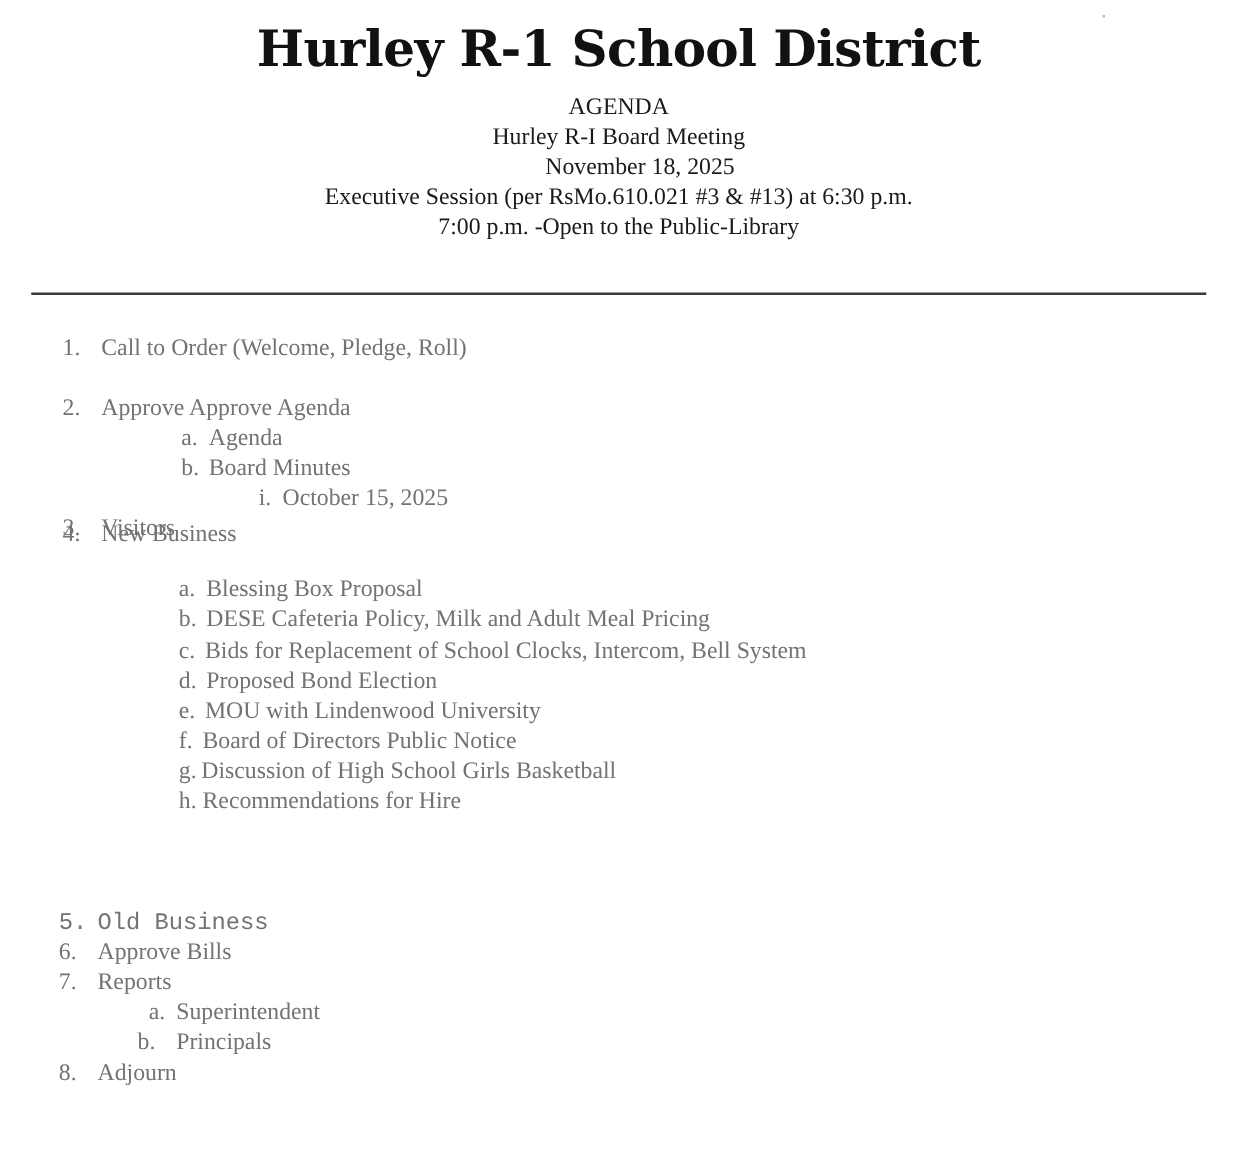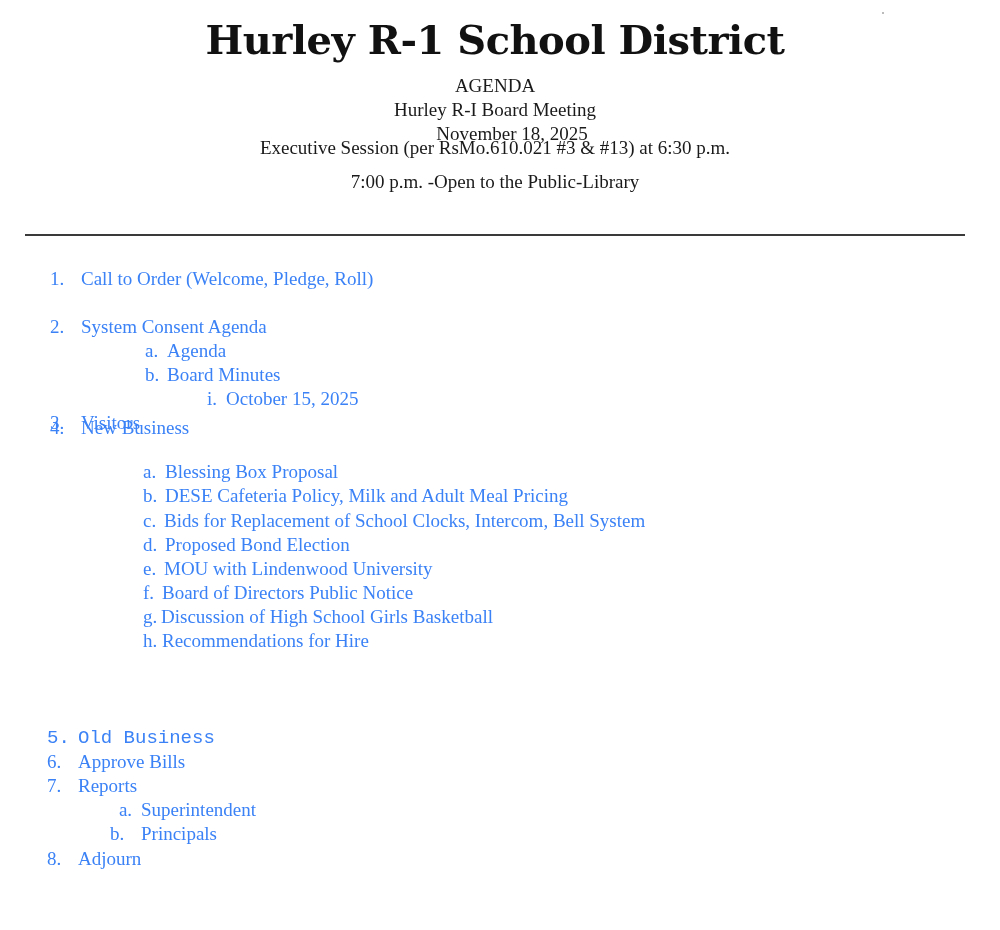--- a/index.html
+++ b/index.html
@@ -44,21 +44,21 @@
       top: 234px;
       width: 940px;
       height: 2px;
       background: #3a3a3a;
     }
     .item {
       position: absolute;
       font-family: "Liberation Serif", serif;
       font-size: 19px;
       line-height: 24px;
-      color: #3b82f6;
+      color: #737373;
       white-space: nowrap;
     }
     .marker {
       display: inline-block;
     }
     .speck {
       position: absolute;
       left: 882px;
       top: 12px;
       width: 2px;
@@ -69,32 +69,32 @@
 </head>
 <body>
 
 <div>
 
   <div class="title">Hurley R-1 School District</div>
 
   <div class="header-line" style="top:74px;">AGENDA</div>
   <div class="header-line" style="top:98px;">Hurley R-I Board Meeting</div>
   <div class="header-line" style="top:122px;padding-left:17px;">November 18, 2025</div>
-  <div class="header-line" style="top:136px;font-family:Liberation Serif, serif;">Executive Session (per RsMo.610.021 #3 &amp; #13) at 6:30 p.m.</div>
+  <div class="header-line" style="top:146px;font-family:Liberation Serif, serif;">Executive Session (per RsMo.610.021 #3 &amp; #13) at 6:30 p.m.</div>
   <div class="header-line" style="top:170px;">7:00 p.m. -Open to the Public-Library</div>
 
   <div class="rule"></div>
   <div class="speck"></div>
 
   <div class="item" style="left:50px; top:267px;">
     <span class="marker" style="width:31px;">1.</span><span>Call to Order (Welcome, Pledge, Roll)</span>
   </div>
 
   <div class="item" style="left:50px; top:315px;">
-    <span class="marker" style="width:31px;">2.</span><span>System Consent Agenda</span>
+    <span class="marker" style="width:31px;">2.</span><span>Approve Approve Agenda</span>
   </div>
   <div class="item" style="left:145px; top:339px;">
     <span class="marker" style="width:22px;">a.</span><span>Agenda</span>
   </div>
   <div class="item" style="left:145px; top:363px;">
     <span class="marker" style="width:22px;">b.</span><span>Board Minutes</span>
   </div>
   <div class="item" style="left:207px; top:387px;">
     <span class="marker" style="width:19px;">i.</span><span>October 15, 2025</span>
   </div>

